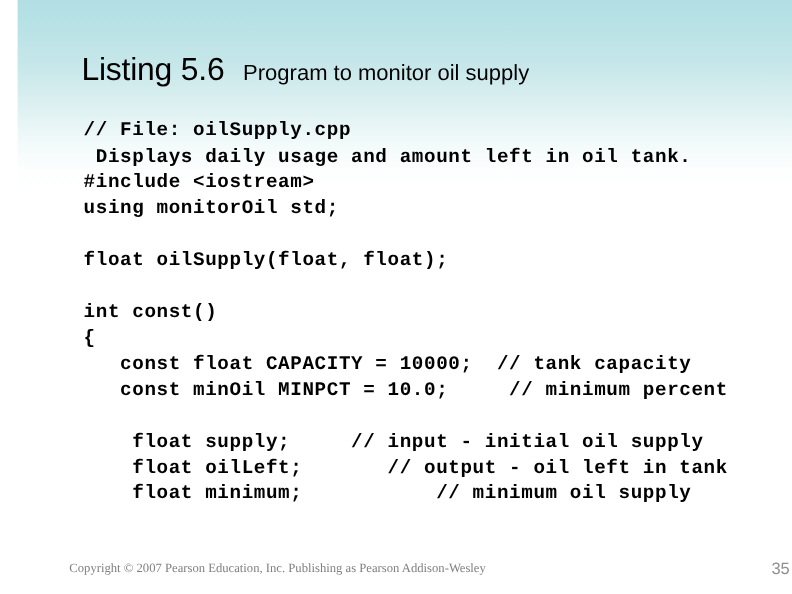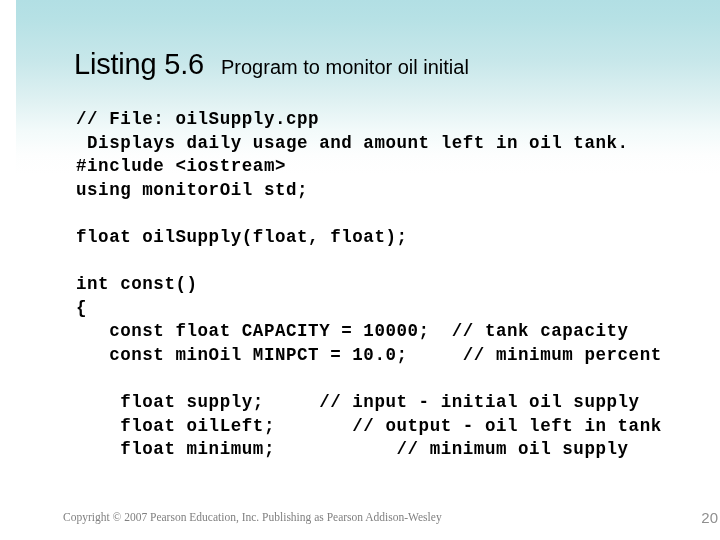--- a/index.html
+++ b/index.html
@@ -106,21 +106,21 @@
     text-align: right;
   }
 </style>
 </head>
 <body>
 
 <div id="slide">
 
   <div id="title-area">
     <span id="title-main">Listing 5.6</span>
-    <span id="title-sub">Program to monitor oil initial</span>
+    <span id="title-sub">Program to monitor oil supply</span>
   </div>
 
   <div id="code-block">
       <div class="code-line">// File: oilSupply.cpp</div>
       <div class="code-line"> Displays daily usage and amount left in oil tank.</div>
       <div class="code-line">#include &lt;iostream&gt;</div>
       <div class="code-line">using monitorOil std;</div>
       <div class="code-line blank">&nbsp;</div>
       <div class="code-line">float oilSupply(float, float);</div>
       <div class="code-line blank">&nbsp;</div>
@@ -129,15 +129,15 @@
       <div class="code-line">   const float CAPACITY = 10000;  // tank capacity</div>
       <div class="code-line">   const minOil MINPCT = 10.0;     // minimum percent</div>
       <div class="code-line blank">&nbsp;</div>
       <div class="code-line">    float supply;     // input - initial oil supply</div>
       <div class="code-line">    float oilLeft;       // output - oil left in tank</div>
       <div class="code-line">    float minimum;           // minimum oil supply</div>
     </div>
 
   <div id="footer-text">Copyright © 2007 Pearson Education, Inc. Publishing as Pearson Addison-Wesley</div>
 
-  <div id="page-number">20</div>
+  <div id="page-number">35</div>
 
 </div>
 
 </body></html>

